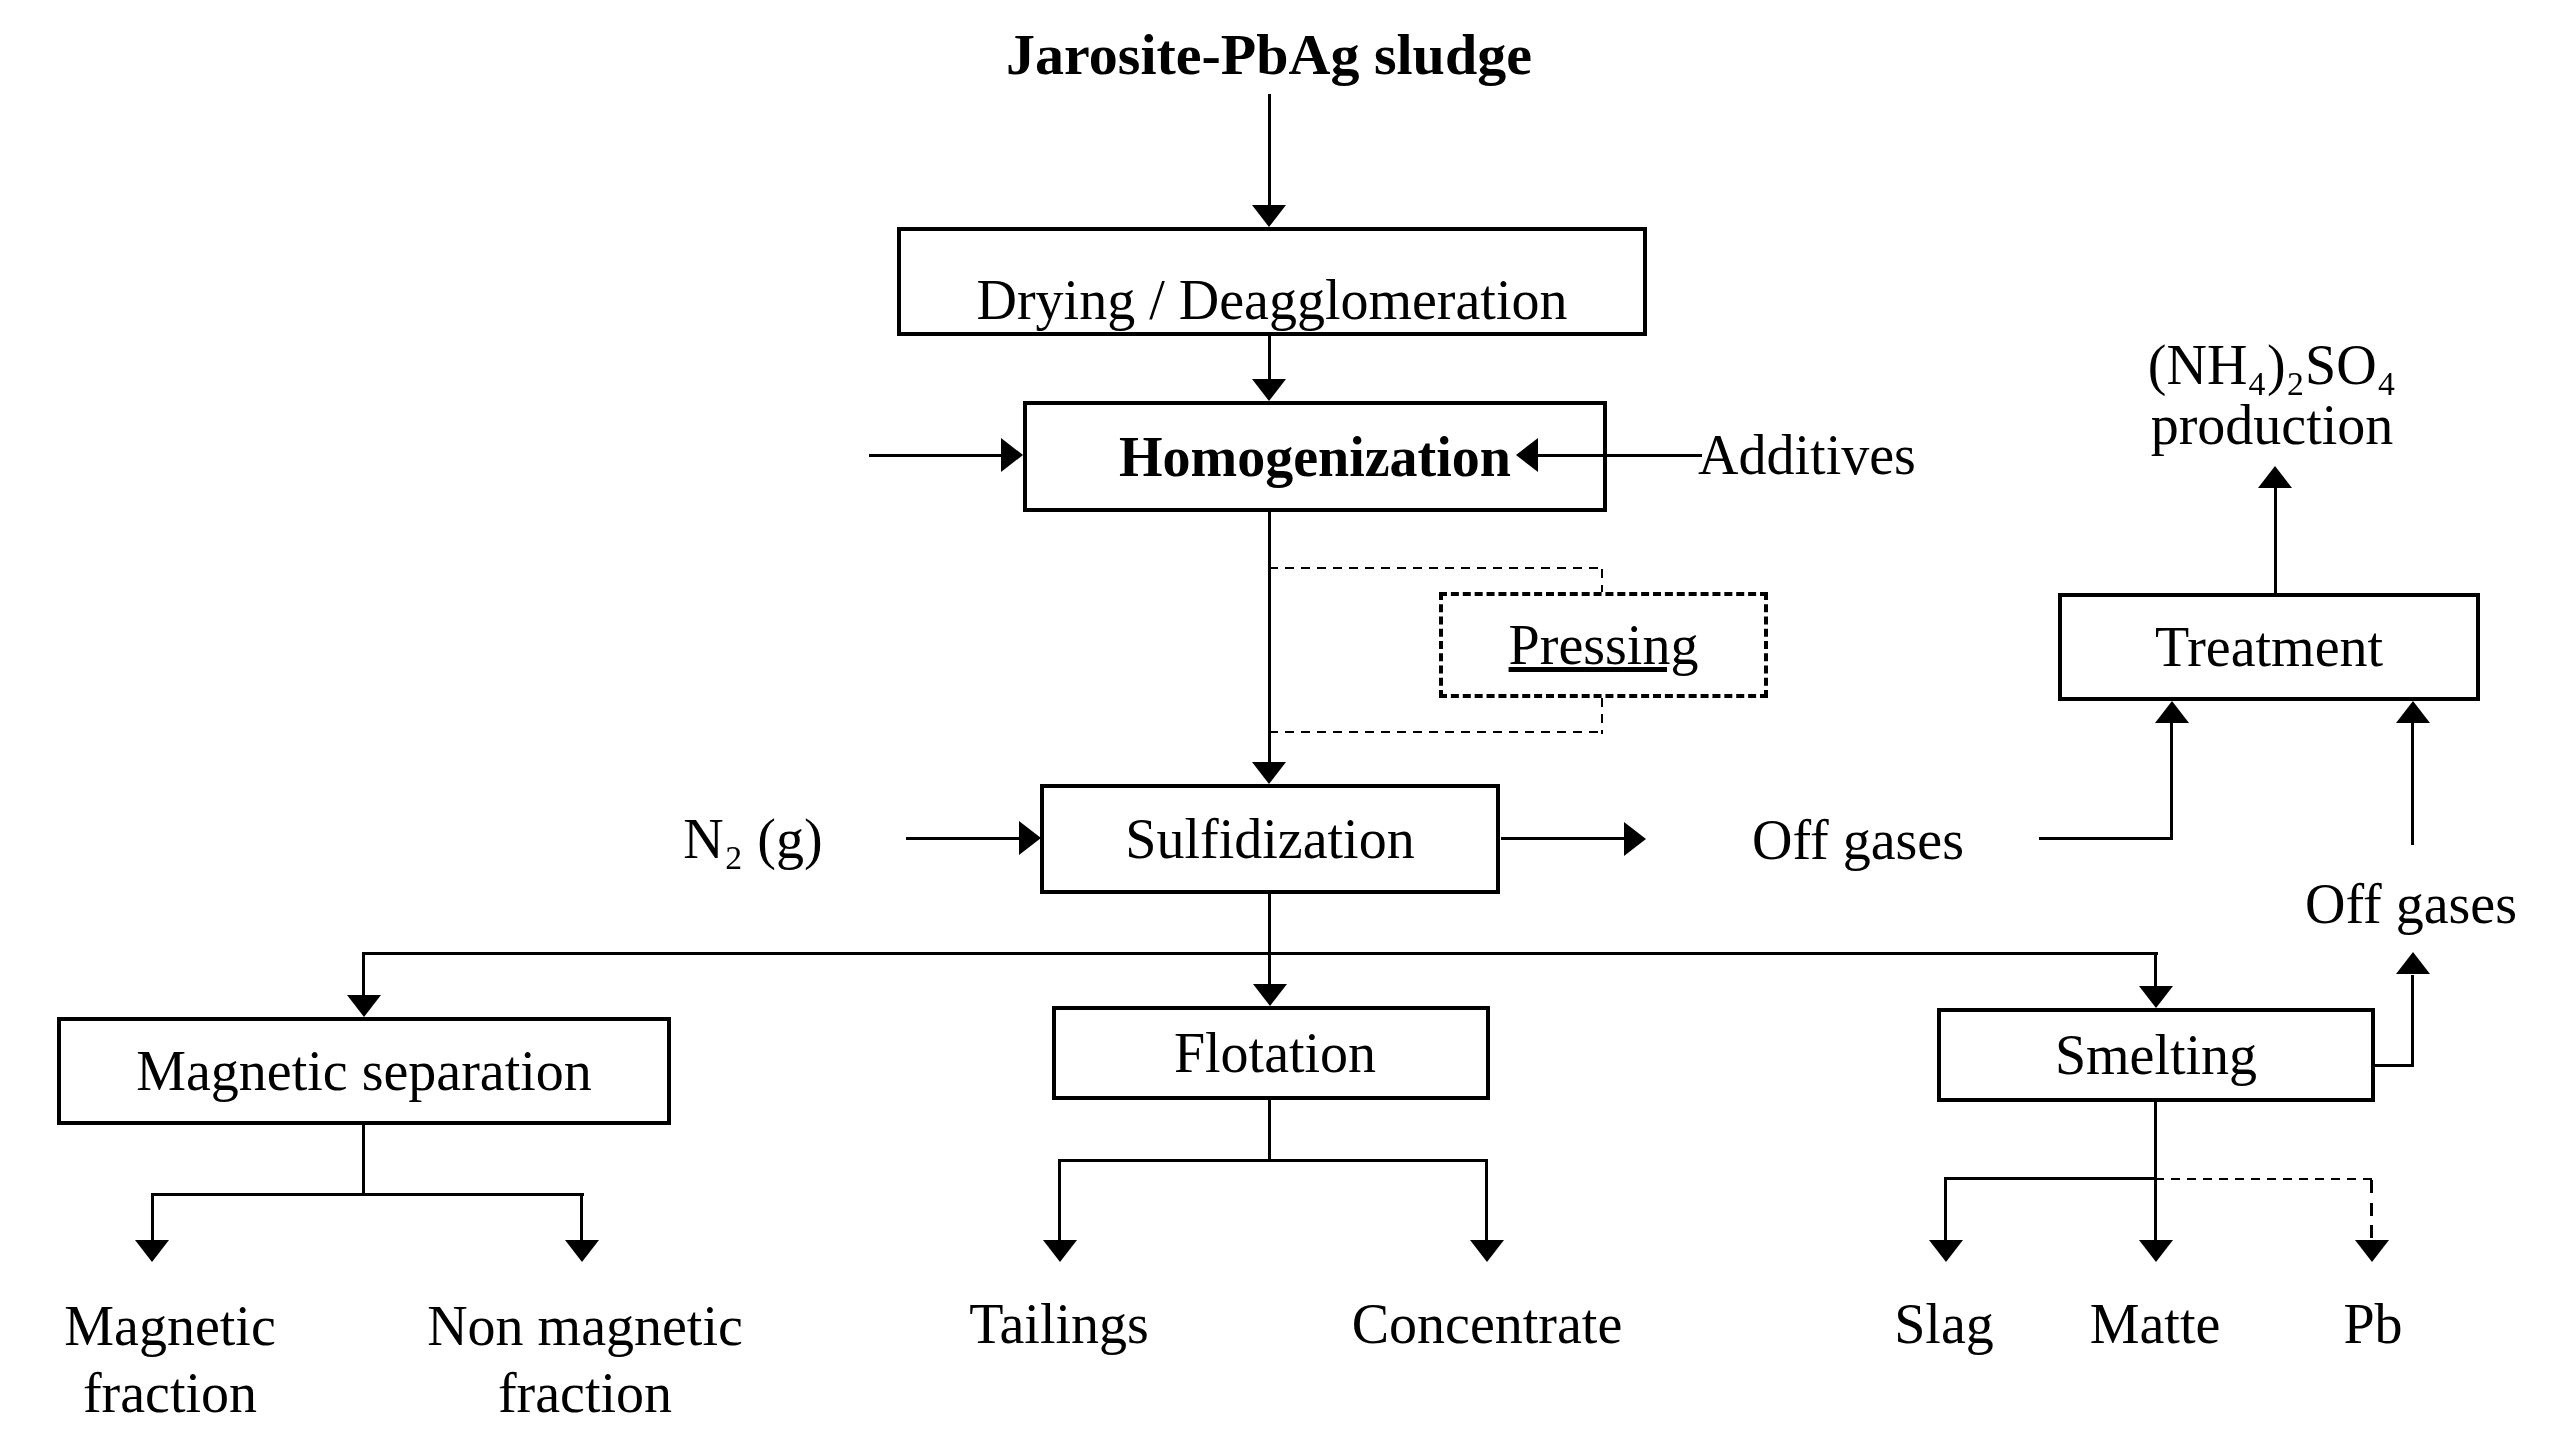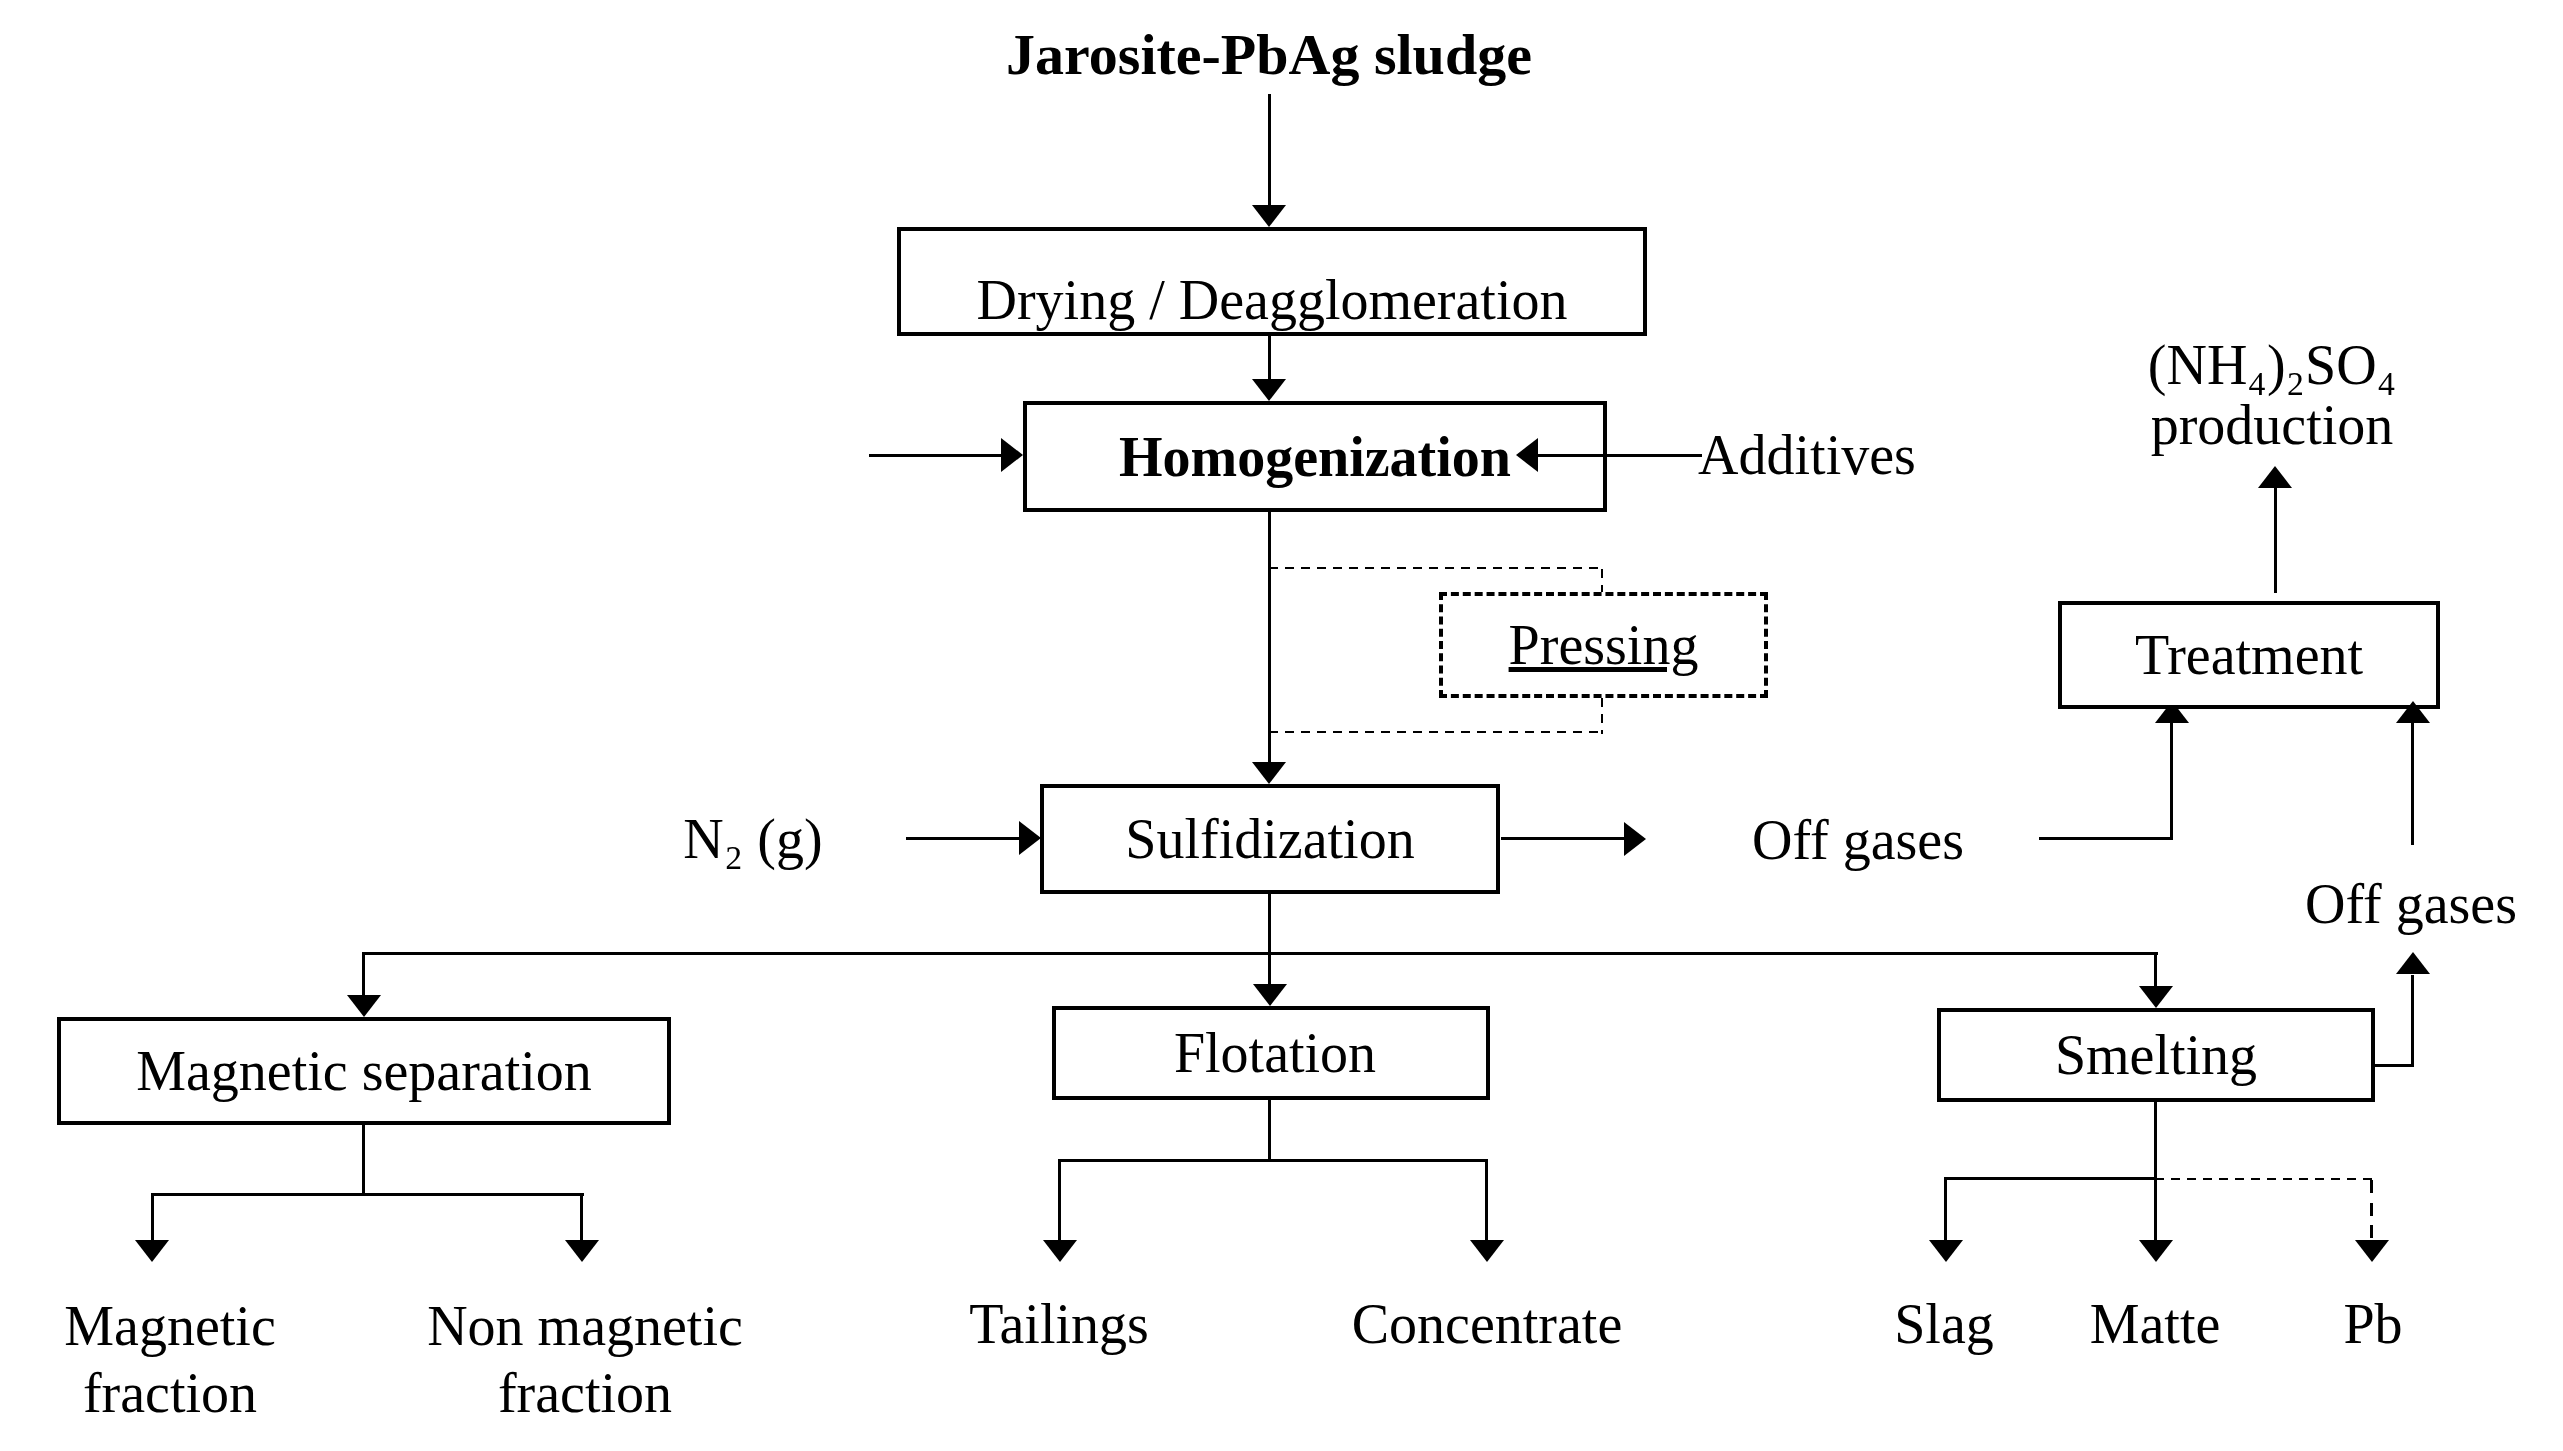--- a/index.html
+++ b/index.html
@@ -93,21 +93,21 @@
   <div class="arr right" style="left:1019px;top:821px;"></div>
 
   <div class="hline" style="left:1501px;top:837px;width:124px;height:2.9px;"></div>
   <div class="arr right" style="left:1624px;top:822px;"></div>
   <div class="lbl" style="left:1858px;top:811px;">Off gases</div>
 
   <div class="hline" style="left:2039px;top:837px;width:134px;height:2.9px;"></div>
   <div class="vline" style="left:2170px;top:723px;width:2.9px;height:115px;"></div>
   <div class="arr up" style="left:2155px;top:701px;"></div>
 
-  <div class="box" style="left:2058px;top:593px;width:382px;height:108px;margin-top:8px;">
+  <div class="box" style="left:2058px;top:593px;width:422px;height:108px;">
     <span>Treatment</span>
   </div>
 
   <div class="vline" style="left:2274px;top:488px;width:2.9px;height:105px;"></div>
   <div class="arr up" style="left:2258px;top:466px;"></div>
   <div class="lbl" style="left:2272px;top:335px;line-height:60px;">
     <div>(NH₄)₂SO₄</div>
     <div>production</div>
   </div>
 

